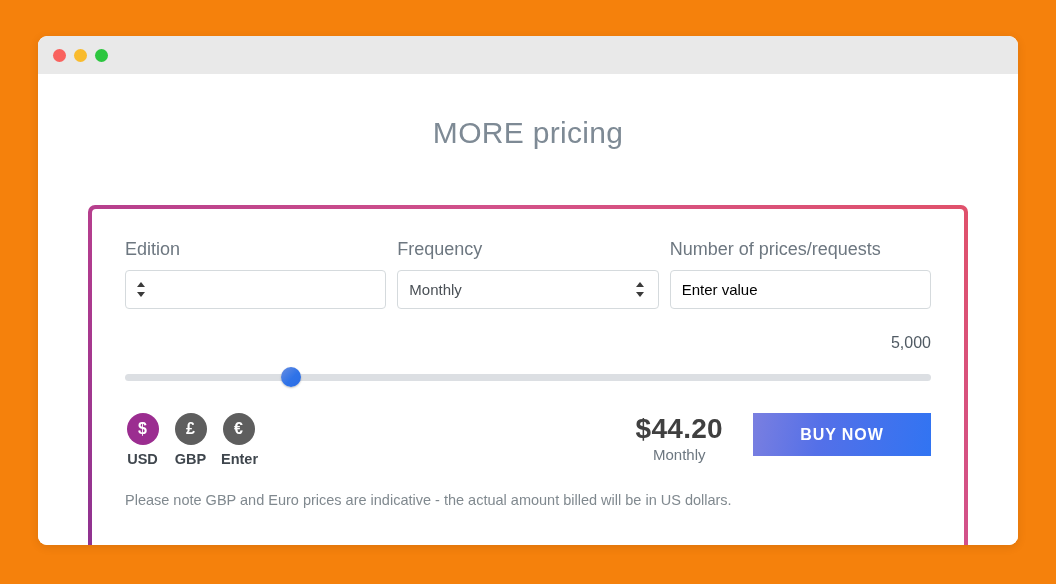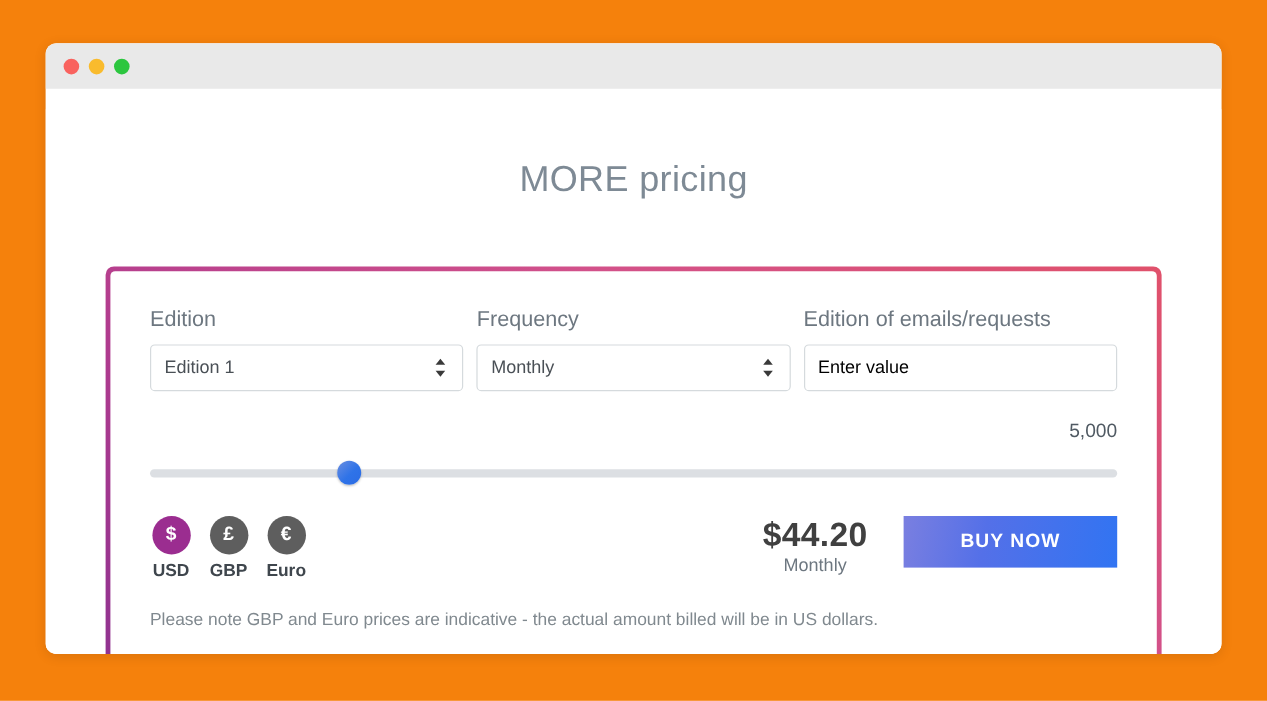--- a/index.html
+++ b/index.html
@@ -37,21 +37,20 @@
   }
   .dot { width: 13px; height: 13px; border-radius: 50%; display: block; }
   .dot.red    { background: #f9625e; }
   .dot.yellow { background: #f9bb2d; }
   .dot.green  { background: #2cc63f; }
 
   .page-body {
     background: #ffffff;
     height: 471px;
     position: relative;
-    margin-top: 17px;
   }
 
   
   .page-title {
     text-align: center;
     font-size: 30px;
     font-weight: 300;
     color: #7e8a95;
     letter-spacing: 0.3px;
     padding-top: 42px;
@@ -251,35 +250,34 @@
     <div class="page-title">MORE pricing</div>
 
     <div class="card-wrap">
       <div class="card">
 
         <div class="form-row">
 
           <div class="field">
             <span class="field-label">Edition</span>
             <div class="select-box">
-              <span class="sel-value">Edition 1</span>
               <span class="updown"></span>
             </div>
           </div>
 
           <div class="field">
             <span class="field-label">Frequency</span>
             <div class="select-box">
               <span class="sel-value">Monthly</span>
               <span class="updown"></span>
             </div>
           </div>
 
           <div class="field">
-            <span class="field-label">Edition of emails/requests</span>
+            <span class="field-label">Number of prices/requests</span>
             <div class="text-box">
               <span class="ph">Enter value</span>
             </div>
           </div>
 
         </div>
 
         <div class="slider-value">5,000</div>
 
         <div class="slider">
@@ -293,21 +291,21 @@
             <div class="currency">
               <div class="coin active">$</div>
               <div class="cur-label">USD</div>
             </div>
             <div class="currency">
               <div class="coin inactive">£</div>
               <div class="cur-label">GBP</div>
             </div>
             <div class="currency">
               <div class="coin inactive">€</div>
-              <div class="cur-label">Euro</div>
+              <div class="cur-label">Enter</div>
             </div>
           </div>
 
           <div class="price-area">
             <div class="price">$44.20</div>
             <div class="price-period">Monthly</div>
           </div>
 
           <button class="buy-btn">BUY NOW</button>
 

